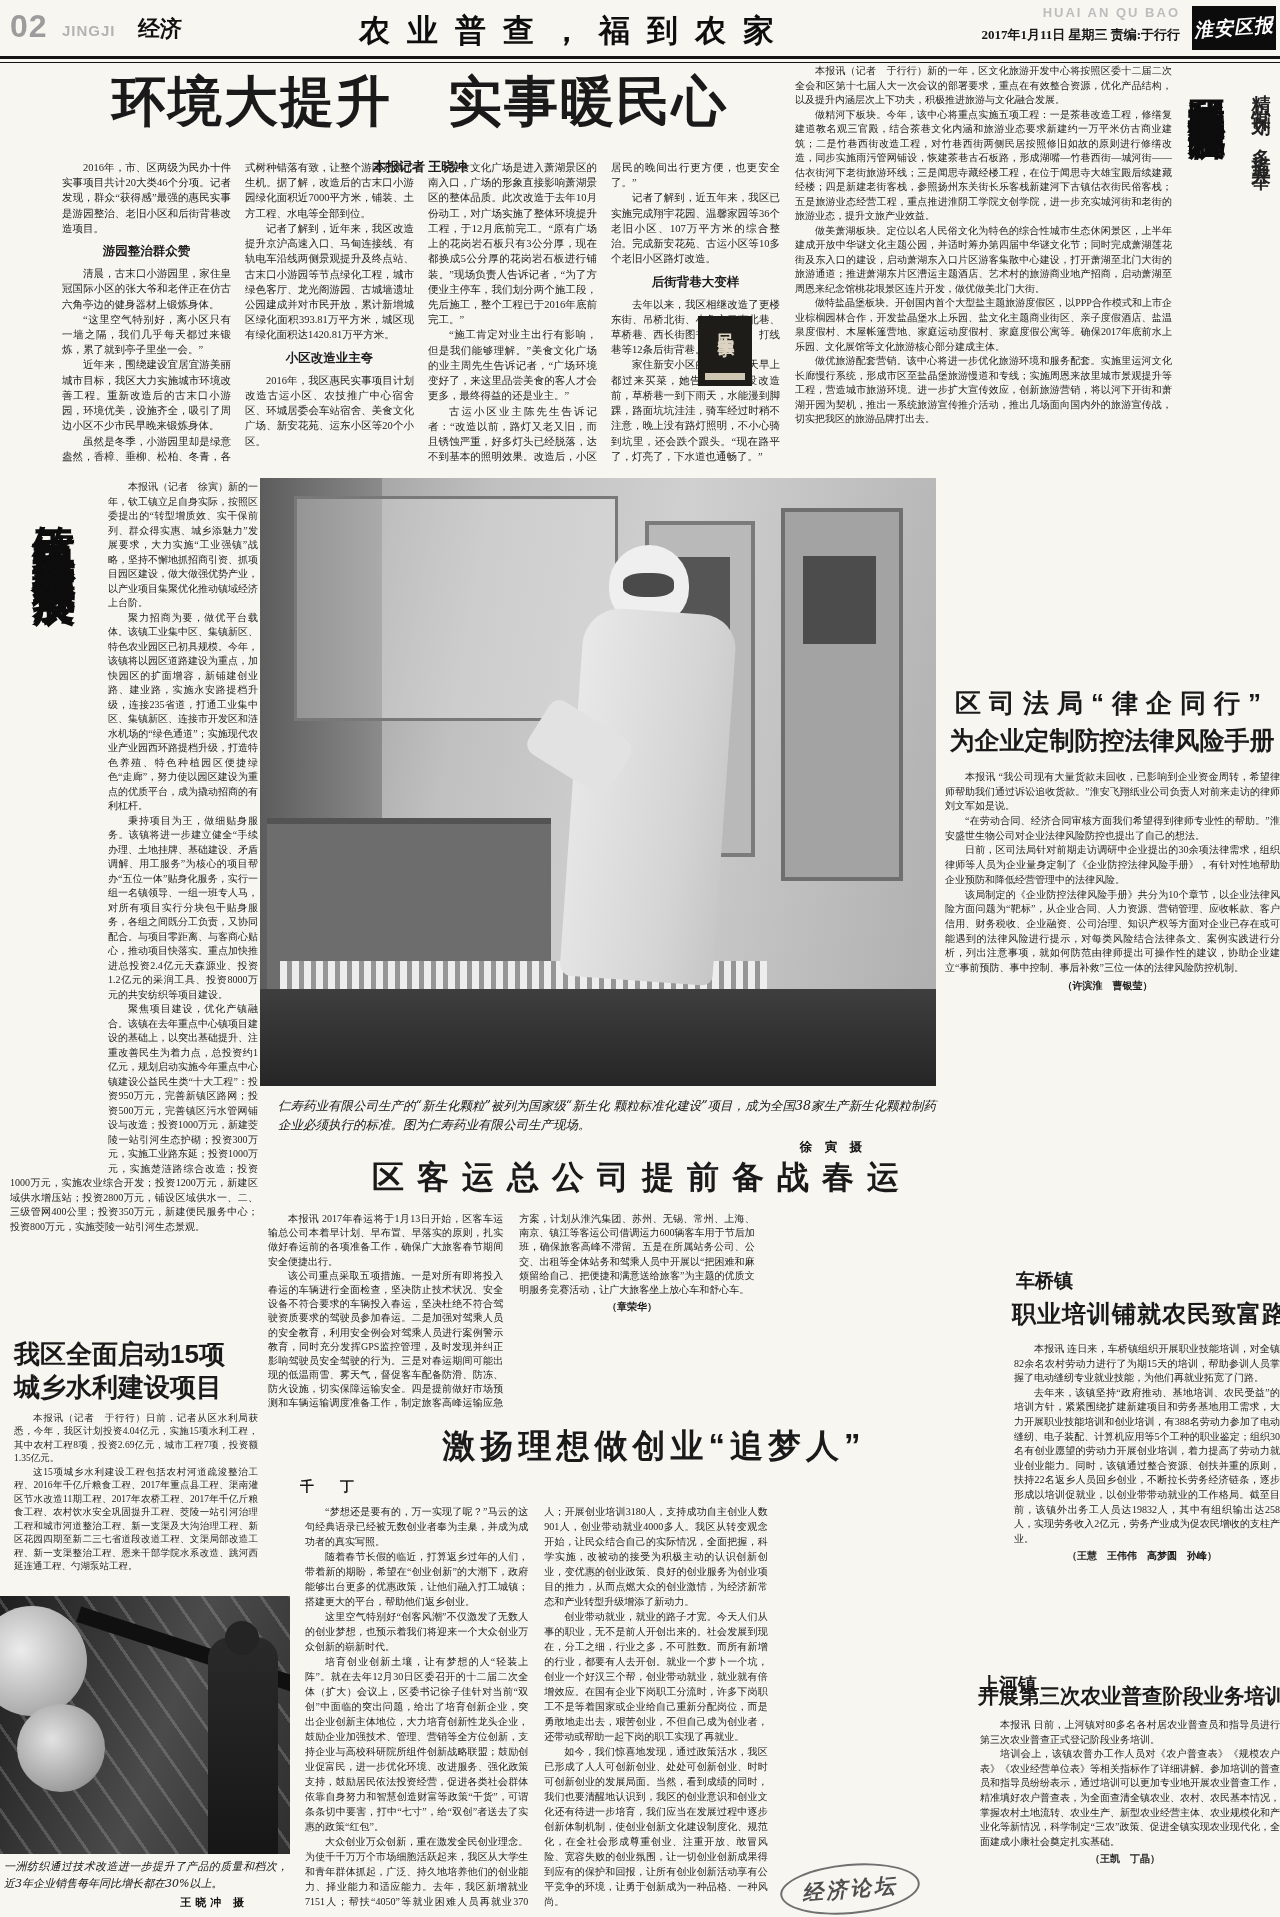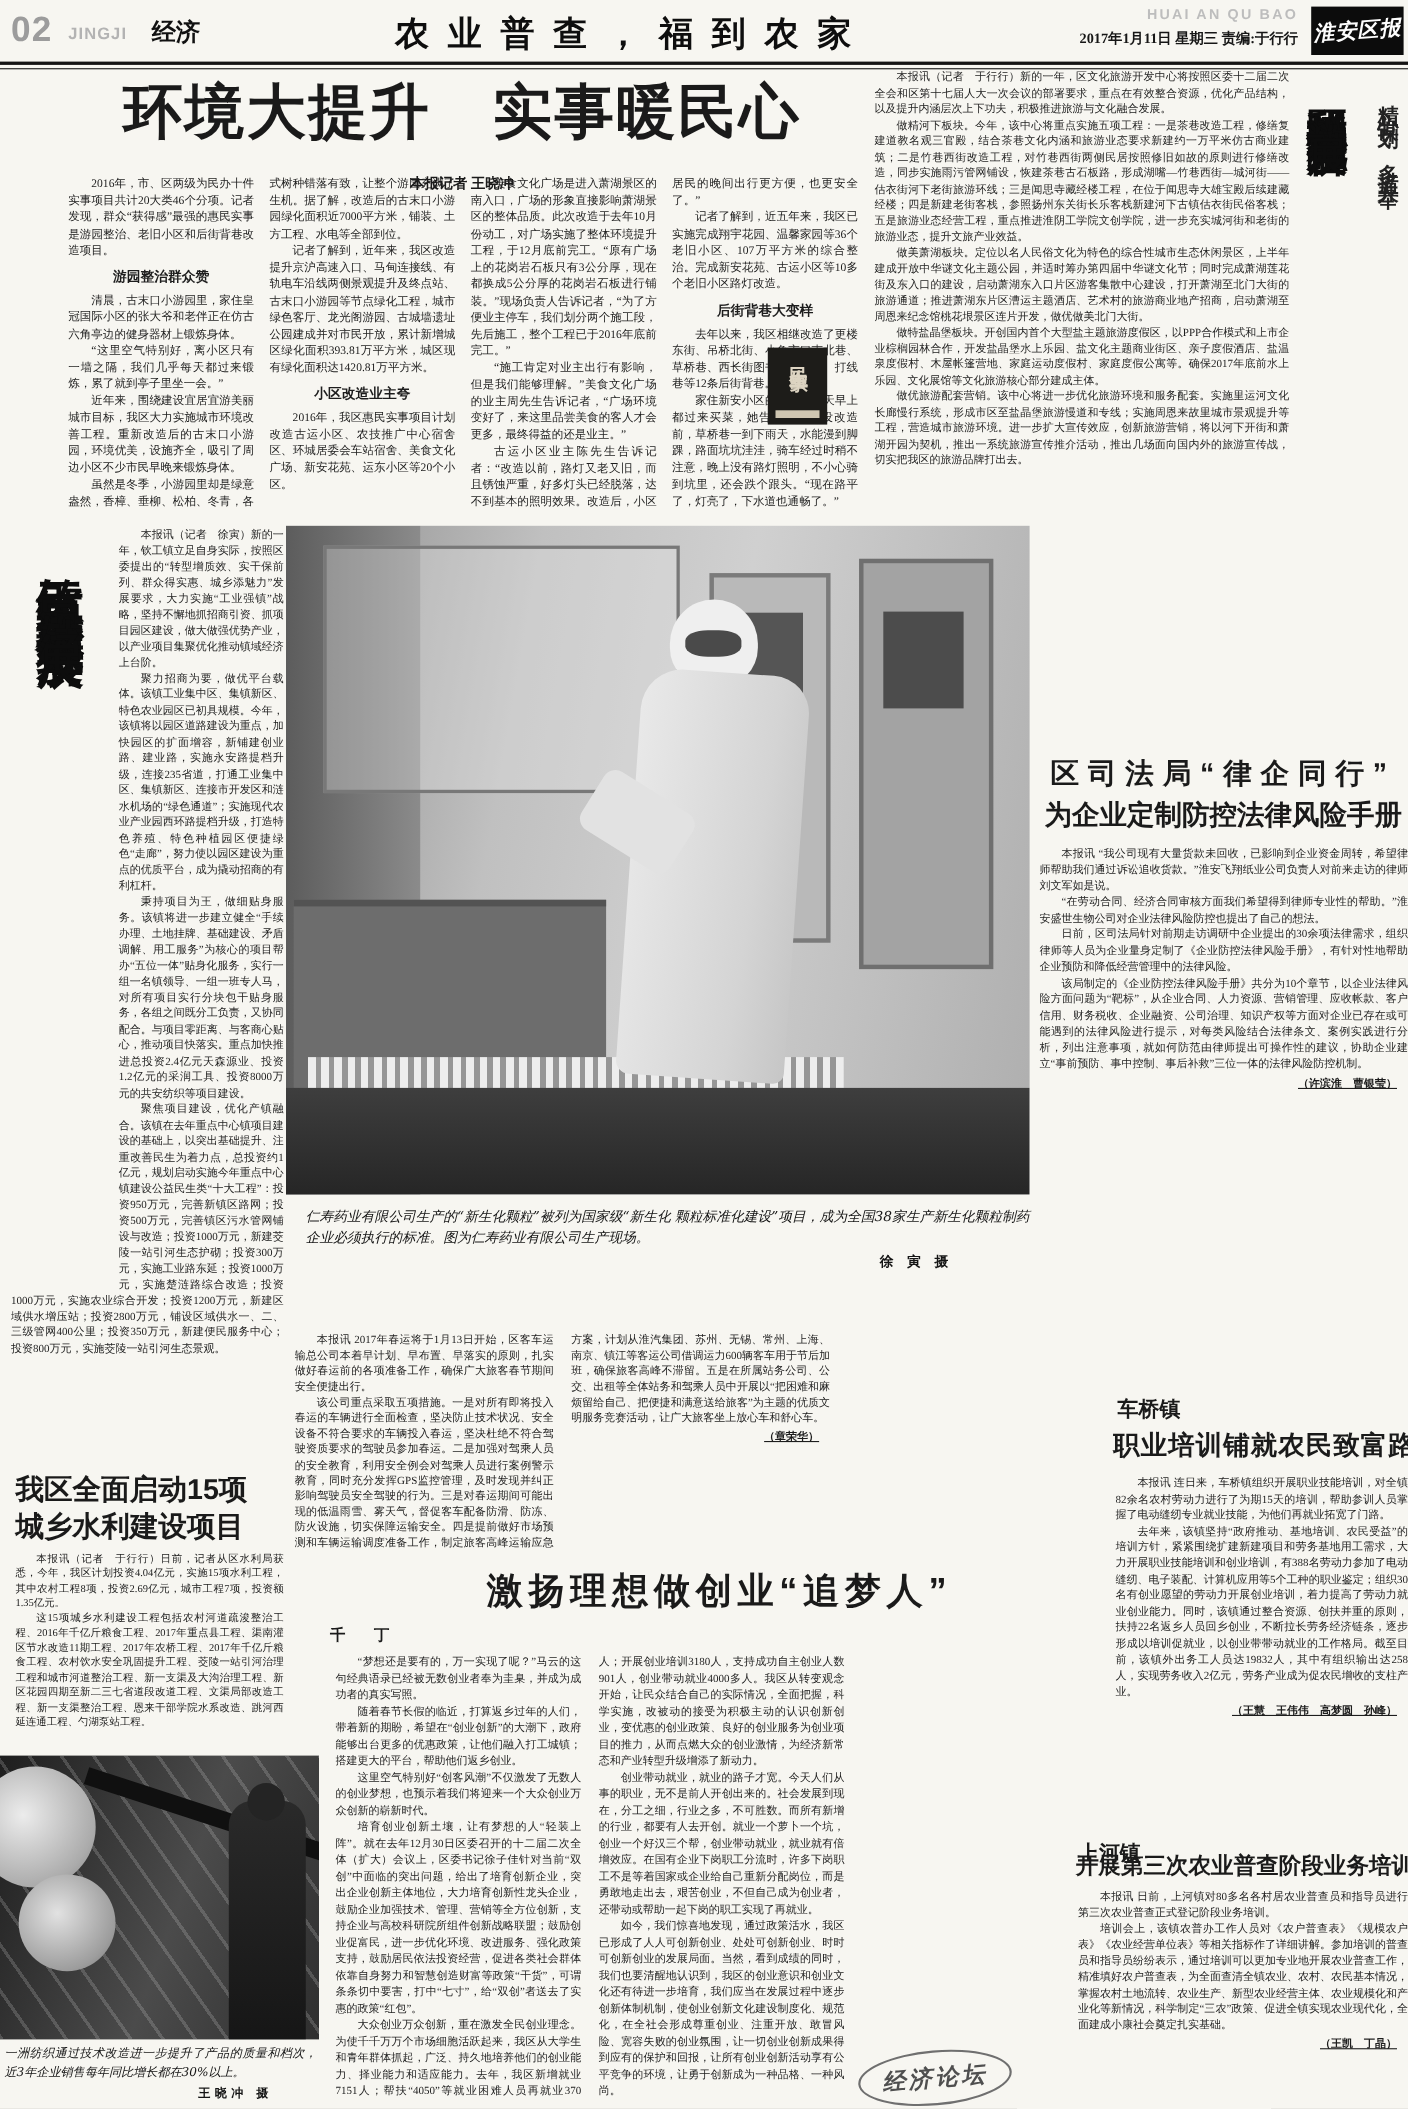--- a/index.html
+++ b/index.html
@@ -16,21 +16,21 @@
            color:#bdbdbd;letter-spacing:2px;}
   .dateline{left:880px;top:26px;width:300px;text-align:right;font:bold 13px "Liberation Serif",serif;color:#161616;}
   .logo{left:1192px;top:6px;width:84px;height:44px;background:#0c0c0c;display:flex;align-items:center;justify-content:center;}
   .logo span{color:#fdfdfd;font:bold italic 19px "DejaVu Serif",serif;transform:rotate(-4deg);letter-spacing:1px;}
   .rule1{left:0;top:56px;width:1280px;height:3px;background:#141414;}
   .rule2{left:0;top:62px;width:1280px;height:1px;background:#141414;}
   
   .bodytext{font-family:"Liberation Serif",serif;font-size:10.5px;line-height:1.45;text-align:justify;color:#1d1d1d;}
   .bodytext p{margin:0;text-indent:2em;}
   .sub{font:bold 12.5px "Liberation Sans",sans-serif;text-align:center;margin:7px 0 6px 0;text-indent:0;}
-  .sign{text-align:right;font-weight:bold;text-indent:0 !important;padding-right:10px;margin-top:3px !important;text-decoration:underline;}
+  .sign{text-align:center;font-weight:bold;text-indent:0 !important;padding-right:10px;margin-top:3px !important;}
   .kai{}
   
   .lead-title{left:60px;top:66px;width:720px;text-align:center;
               font:bold 54px "Liberation Sans",sans-serif;letter-spacing:2px;white-space:nowrap;}
   .lead-byline{left:60px;top:134px;width:720px;text-align:center;font:bold 13px "Liberation Serif",serif;margin-top:24px;}
   .lead-cols{left:62px;top:160px;width:718px;height:306px;column-count:4;column-gap:14px;column-fill:auto;overflow:hidden;}
   .stamp{left:698px;top:316px;width:54px;height:70px;background:#1d1c19;display:flex;flex-direction:column;
          align-items:center;justify-content:flex-start;padding:4px 0 3px 0;box-sizing:border-box;z-index:5;}
   .stamp-chars{writing-mode:vertical-rl;height:50px;font:bold 17px "Liberation Serif",serif;
                color:#ddd4c2;letter-spacing:2px;line-height:1.35;}
@@ -204,20 +204,21 @@
   <div class="abs law-body bodytext">
     <div>
         <p>本报讯 “我公司现有大量货款未回收，已影响到企业资金周转，希望律师帮助我们通过诉讼追收货款。”淮安飞翔纸业公司负责人对前来走访的律师刘文军如是说。</p>
         <p>“在劳动合同、经济合同审核方面我们希望得到律师专业性的帮助。”淮安盛世生物公司对企业法律风险防控也提出了自己的想法。</p>
         <p>日前，区司法局针对前期走访调研中企业提出的30余项法律需求，组织律师等人员为企业量身定制了《企业防控法律风险手册》，有针对性地帮助企业预防和降低经营管理中的法律风险。</p>
         <p>该局制定的《企业防控法律风险手册》共分为10个章节，以企业法律风险方面问题为“靶标”，从企业合同、人力资源、营销管理、应收帐款、客户信用、财务税收、企业融资、公司治理、知识产权等方面对企业已存在或可能遇到的法律风险进行提示，对每类风险结合法律条文、案例实践进行分析，列出注意事项，就如何防范由律师提出可操作性的建议，协助企业建立“事前预防、事中控制、事后补救”三位一体的法律风险防控机制。</p>
       </div>
     <p class="sign">（许滨淮　曹银莹）</p>
   </div>
 
+  <div class="abs cy-head">区客运总公司提前备战春运</div>
   <div class="abs cy-cols bodytext">
     <div>
         <p>本报讯 2017年春运将于1月13日开始，区客车运输总公司本着早计划、早布置、早落实的原则，扎实做好春运前的各项准备工作，确保广大旅客春节期间安全便捷出行。</p>
         <p>该公司重点采取五项措施。一是对所有即将投入春运的车辆进行全面检查，坚决防止技术状况、安全设备不符合要求的车辆投入春运，坚决杜绝不符合驾驶资质要求的驾驶员参加春运。二是加强对驾乘人员的安全教育，利用安全例会对驾乘人员进行案例警示教育，同时充分发挥GPS监控管理，及时发现并纠正影响驾驶员安全驾驶的行为。三是对春运期间可能出现的低温雨雪、雾天气，督促客车配备防滑、防冻、防火设施，切实保障运输安全。四是提前做好市场预测和车辆运输调度准备工作，制定旅客高峰运输应急方案，计划从淮汽集团、苏州、无锡、常州、上海、南京、镇江等客运公司借调运力600辆客车用于节后加班，确保旅客高峰不滞留。五是在所属站务公司、公交、出租等全体站务和驾乘人员中开展以“把困难和麻烦留给自己、把便捷和满意送给旅客”为主题的优质文明服务竞赛活动，让广大旅客坐上放心车和舒心车。</p>
       </div>
     <p class="sign">（章荣华）</p>
   </div>
 
   <div class="abs dream-head">激扬理想做创业“追梦人”</div>
   <div class="abs dream-by">千　丁</div>

